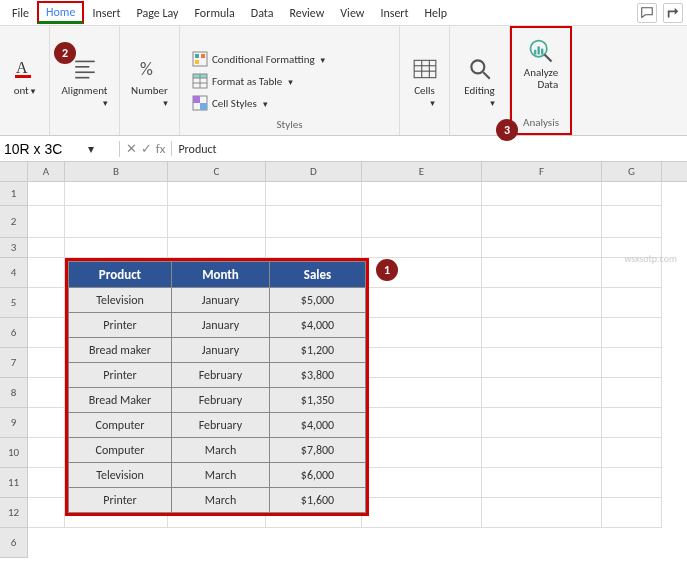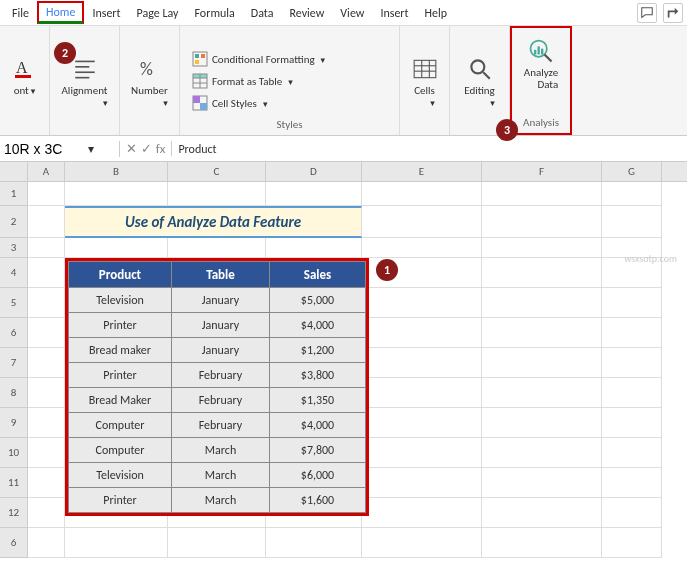--- a/index.html
+++ b/index.html
@@ -270,27 +270,20 @@
       <div class="cells-row">
           <div class="cell" style="width:37px;"></div>
           <div class="cell" style="width:103px;"></div>
           <div class="cell" style="width:98px;"></div>
           <div class="cell" style="width:96px;"></div>
           <div class="cell" style="width:120px;"></div>
           <div class="cell" style="width:120px;"></div>
           <div class="cell" style="width:60px;"></div>
         </div>
 
-      <div class="cells-row">
-        <div class="cell" style="width:37px;"></div>
-        <div class="cell title-cell" style="width:297px;">Use of Analyze Data Feature</div>
-        <div class="cell" style="width:120px;"></div>
-          <div class="cell" style="width:120px;"></div>
-          <div class="cell" style="width:60px;"></div>
-      </div>
 
       <div class="cells-row">
           <div class="cell" style="width:37px;"></div>
           <div class="cell" style="width:103px;"></div>
           <div class="cell" style="width:98px;"></div>
           <div class="cell" style="width:96px;"></div>
           <div class="cell" style="width:120px;"></div>
           <div class="cell" style="width:120px;"></div>
           <div class="cell" style="width:60px;"></div>
         </div>
@@ -384,21 +377,21 @@
           <div class="cell" style="width:120px;"></div>
           <div class="cell" style="width:120px;"></div>
           <div class="cell" style="width:60px;"></div>
         </div>
 
       <div class="data-table-wrap">
         <table class="data-table">
           <thead>
             <tr>
               <th>Product</th>
-              <th>Table</th>
+              <th>Month</th>
               <th>Sales</th>
             </tr>
           </thead>
           <tbody id="data-table-body">
               <tr>
                 <td>Television</td>
                 <td>January</td>
                 <td>$5,000</td>
               </tr>
               <tr>

